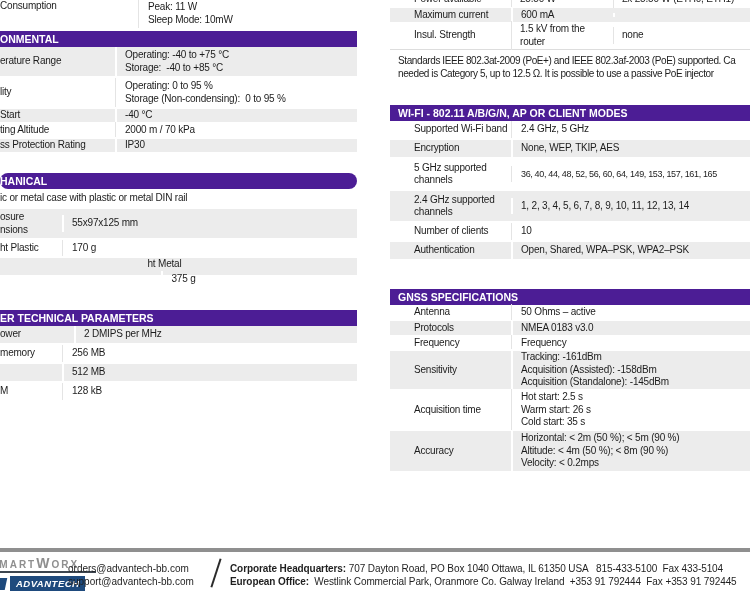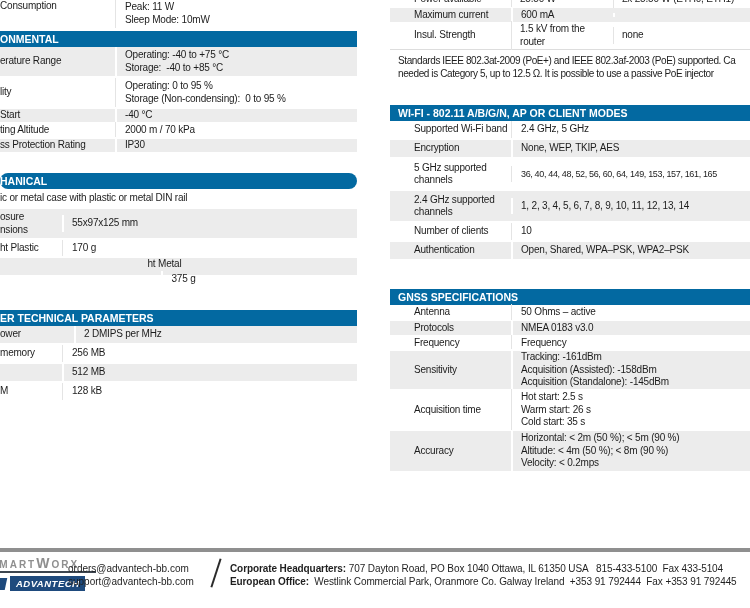--- a/index.html
+++ b/index.html
@@ -5,21 +5,21 @@
   html,body{margin:0;padding:0;}
   body{
     width:750px;height:608px;overflow:hidden;position:relative;background:#ffffff;
     font-family:"Liberation Sans","DejaVu Sans",sans-serif;color:#1c1c1c;
     -webkit-font-smoothing:antialiased;
   }
   .col{position:absolute;top:0;}
   .leftcol{left:0;width:357px;}
   .rightcol{left:390px;width:368px;}
   .hdr{
-    height:16px;line-height:16px;background:#0369a1;color:#ffffff;
+    height:16px;line-height:16px;background:#4c1d95;color:#ffffff;
     font-weight:700;font-size:10.5px;letter-spacing:0;white-space:pre;overflow:hidden;
   }
   .rightcol .hdr{padding-left:8px;}
   .row{display:flex;align-items:center;box-sizing:border-box;border-bottom:2px solid #ffffff;}
   .row.g{background:#ececec;}
   .lbl{flex:none;font-size:10px;line-height:12.5px;letter-spacing:-0.2px;}
   .lbl .ln{white-space:pre;}
   .w115{width:115px;}
   .w62{width:62px;}
   .w125{width:121px;padding-left:24px;box-sizing:border-box;}
@@ -53,21 +53,21 @@
 </style>
 </head>
 <body>
 
 <div class="col leftcol">
 
   <div class="row" style="height:28px;align-items:flex-start;border-bottom:none;">
     <div class="lbl w115">
       <div class="ln">Consumption</div>
     </div>
-    <div class="val" style="padding-top:1px;">
+    <div class="val" style="padding-top:1px;margin-left:23px;">
       <div class="ln">Peak: 11 W</div>
       <div class="ln">Sleep Mode: 10mW</div>
     </div>
   </div>
 
   <div class="hdr mt3">ONMENTAL</div>
   <div class="row g" style="height:31px;">
     <div class="lbl w115">
         <div class="ln">erature Range</div>
       </div>

